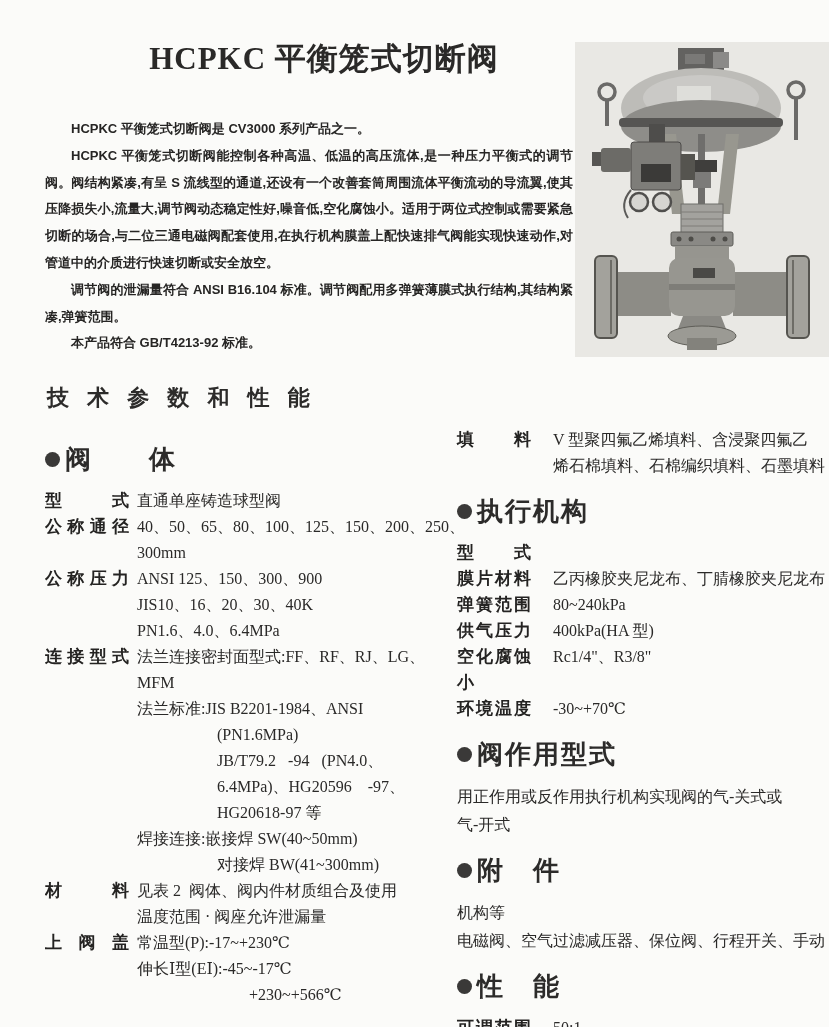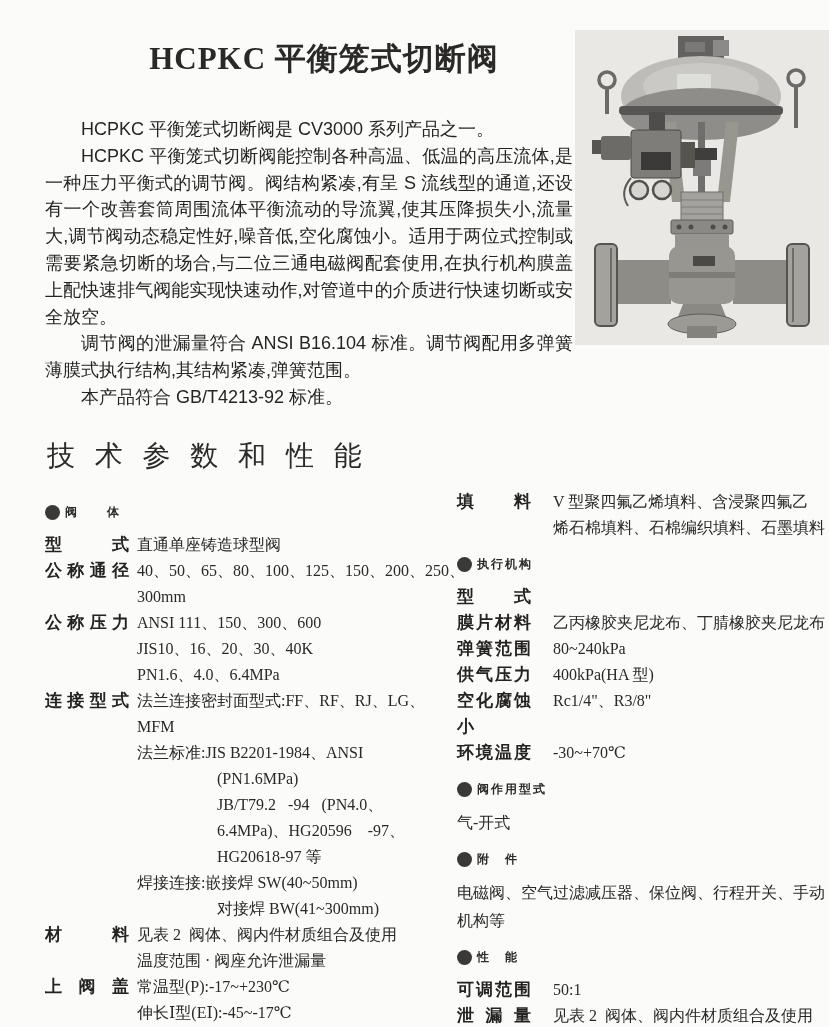--- a/index.html
+++ b/index.html
@@ -9,46 +9,46 @@
     --bullet:#3a3938;
   }
   html,body{margin:0;padding:0;background:#888;}
   .page{
     width:829px;height:1027px;background:var(--paper);overflow:hidden;
     position:relative;margin:0 auto;color:var(--ink);
     font-family:"Liberation Sans",sans-serif;
   }
   .inner{padding:26px 0 0 45px;}
   
-  .top{display:flex;align-items:flex-start;}
+  .top{display:flex;align-items:flex-end;}
   .left-top{width:528px;flex:none;}
   h1.page-title{
     font-family:"Liberation Serif","DejaVu Serif",serif;
     font-weight:700;font-size:31px;letter-spacing:1px;
     text-align:center;margin:12px 0 36px 30px;color:#2a2928;
   }
   .intro p{
-    margin:0;font-size:18px;line-height:26.8px;font-weight:400;
+    margin:0;font-size:13px;line-height:26.8px;font-weight:700;
     text-align:justify;text-indent:2em;color:#262524;
   }
   figure.photo{
     margin:4px 0 0 auto;width:254px;height:315px;flex:none;
   }
   
   h2.section-heading{
-    font-size:28px;font-weight:400;letter-spacing:6px;
+    font-size:22px;font-weight:700;letter-spacing:6px;
     margin:26px 0 14px 2px;color:#2c2b2a;
   }
   
   .cols{display:flex;align-items:flex-start;}
   .col-left{width:412px;flex:none;overflow:hidden;}
   .col-right{flex:1;min-width:0;overflow:visible;}
   .sec-head{
     display:flex;align-items:center;
-    font-size:12px;font-weight:700;letter-spacing:2px;
+    font-size:26px;font-weight:700;letter-spacing:2px;
     margin:15px 0 11px;color:#2c2b2a;
   }
   .bullet{
     width:15px;height:15px;border-radius:50%;
     background:var(--bullet);margin-right:5px;flex:none;
   }
   .row{display:flex;align-items:flex-start;}
   .label{
     flex:none;width:84px;margin-right:8px;
     font-weight:700;font-size:17px;line-height:26px;
@@ -182,21 +182,21 @@
             <div class="row">
               <span class="label">公称通径</span>
               <div class="vals">
                 <div class="vline">40、50、65、80、100、125、150、200、250、</div>
                 <div class="vline">300mm</div>
               </div>
             </div>
             <div class="row">
               <span class="label">公称压力</span>
               <div class="vals">
-                <div class="vline">ANSI 111、150、300、600</div>
+                <div class="vline">ANSI 125、150、300、900</div>
                 <div class="vline">JIS10、16、20、30、40K</div>
                 <div class="vline">PN1.6、4.0、6.4MPa</div>
               </div>
             </div>
             <div class="row">
               <span class="label">连接型式</span>
               <div class="vals">
                 <div class="vline">法兰连接密封面型式:FF、RF、RJ、LG、</div>
                 <div class="vline">MFM</div>
                 <div class="vline">法兰标准:JIS B2201-1984、ANSI</div>
@@ -272,29 +272,30 @@
               <div class="vals">
                 <div class="vline">-30~+70℃</div>
               </div>
             </div>
           </div>
           <div class="sec-block">
             <div class="sec-head">
               <span class="bullet"></span>
               <span class="sec-title">阀作用型式</span>
             </div>
+            <div class="pline">用正作用或反作用执行机构实现阀的气-关式或</div>
             <div class="pline">气-开式</div>
           </div>
           <div class="sec-block">
             <div class="sec-head">
               <span class="bullet"></span>
               <span class="sec-title">附　件</span>
             </div>
+            <div class="pline">机构等</div>
             <div class="pline">电磁阀、空气过滤减压器、保位阀、行程开关、手动</div>
-            <div class="pline">机构等</div>
           </div>
           <div class="sec-block">
             <div class="sec-head">
               <span class="bullet"></span>
               <span class="sec-title">性　能</span>
             </div>
             <div class="row">
               <span class="label">可调范围</span>
               <div class="vals">
                 <div class="vline">50:1</div>

